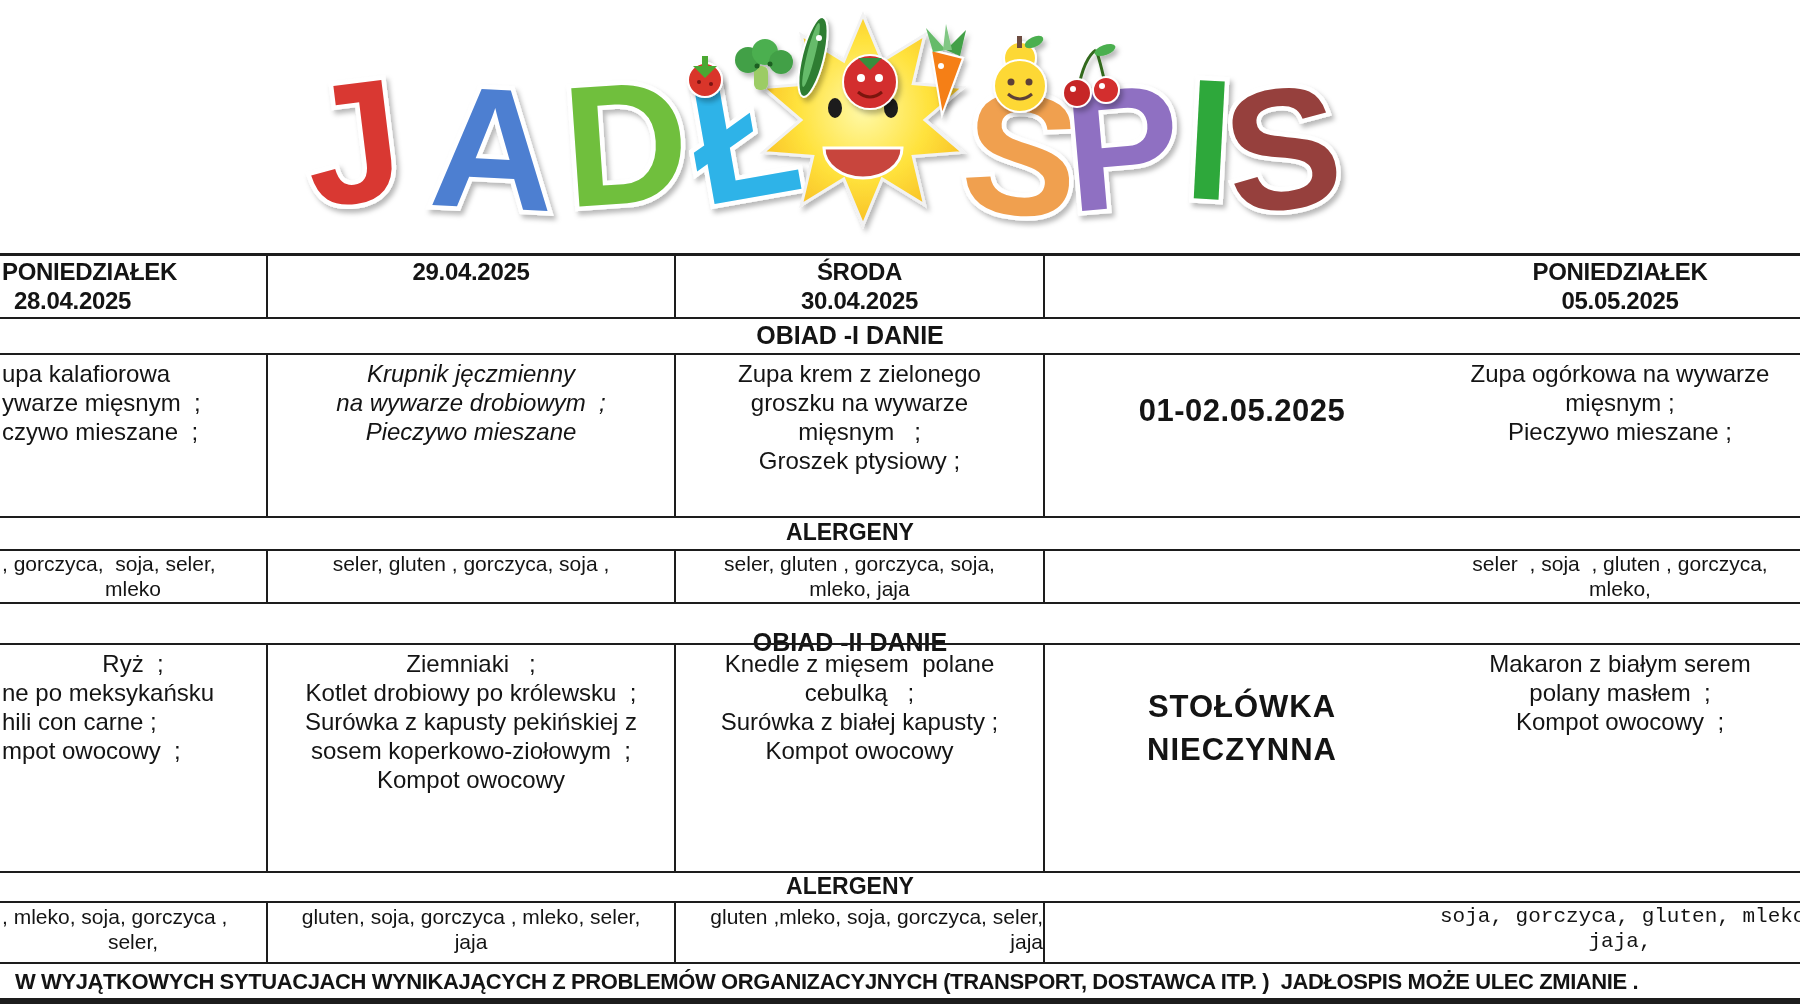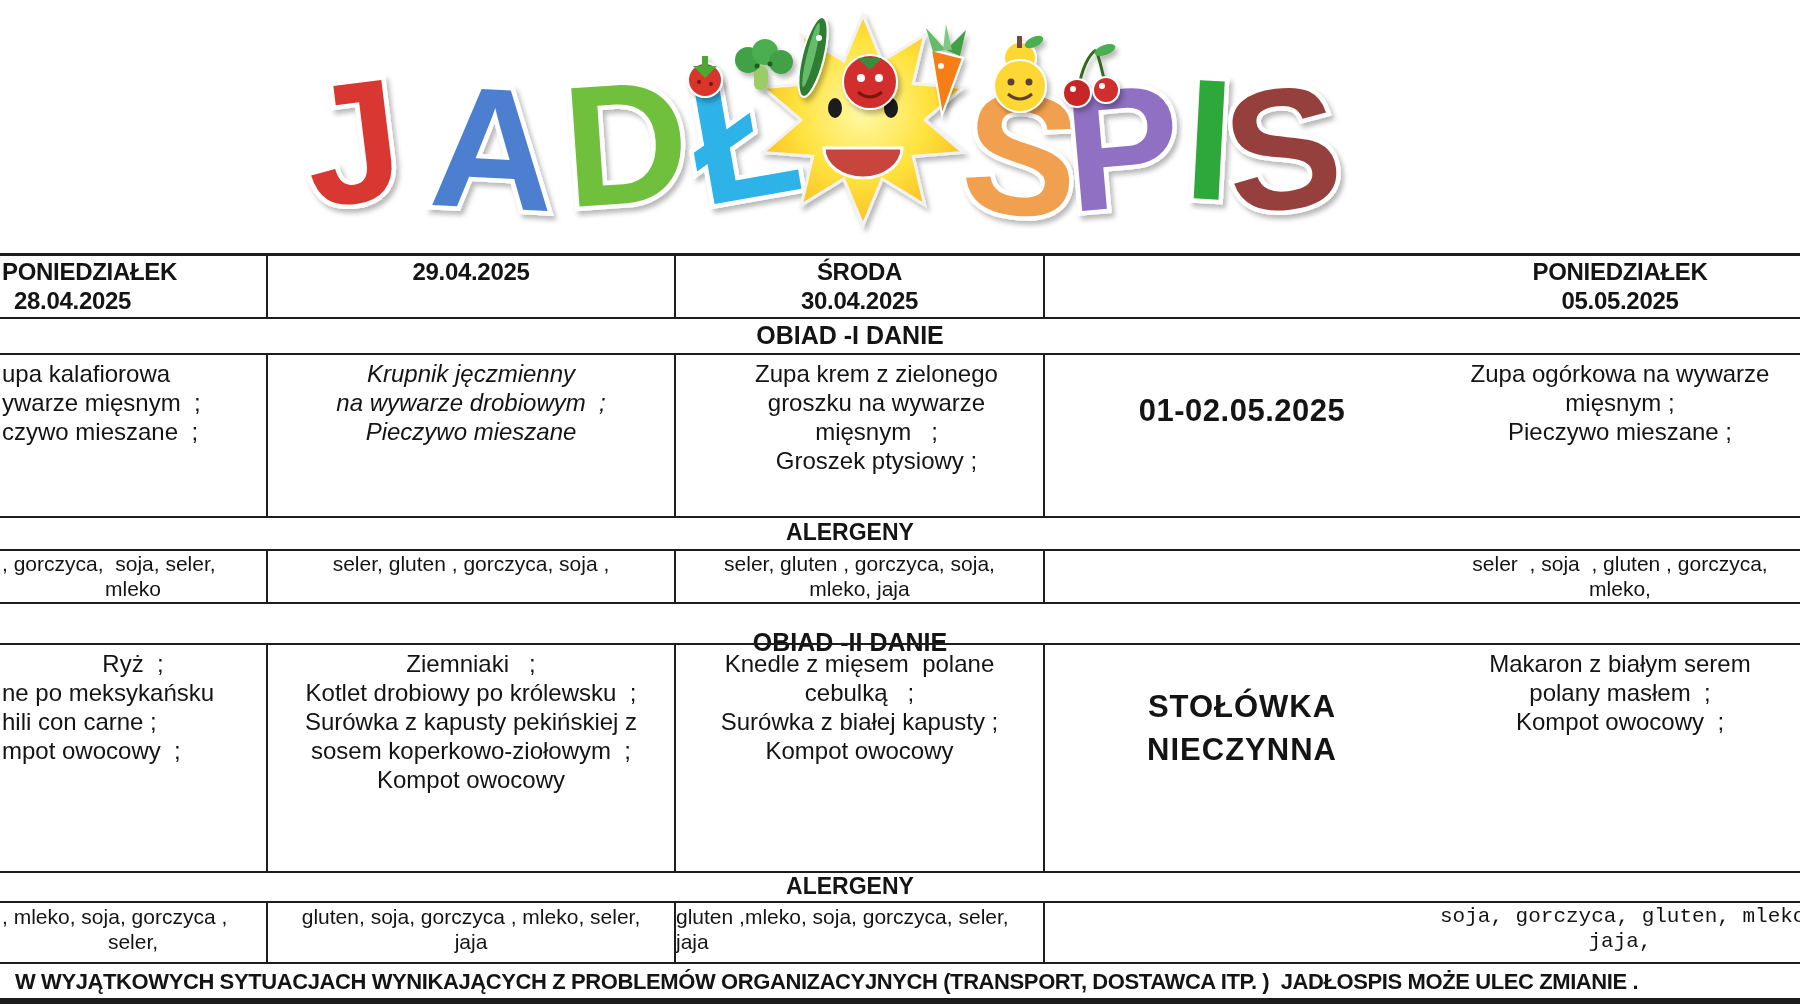--- a/index.html
+++ b/index.html
@@ -147,21 +147,21 @@
     <div class="cell body-txt" style="left:0;top:359px;width:266px;height:155px;">
       <div class="line cut">upa kalafiorowa</div>
       <div class="line cut">ywarze mięsnym  ;</div>
       <div class="line cut">czywo mieszane  ;</div>
     </div>
     <div class="cell body-txt" style="left:268px;top:359px;width:406px;height:155px;text-align:center;font-style:italic;">
         <div class="line">Krupnik jęczmienny</div>
         <div class="line">na wywarze drobiowym  ;</div>
         <div class="line">Pieczywo mieszane</div>
       </div>
-    <div class="cell body-txt" style="left:676px;top:359px;width:367px;height:155px;text-align:center;margin-left:17px;">
+    <div class="cell body-txt" style="left:676px;top:359px;width:367px;height:155px;text-align:center;">
         <div class="line">Zupa krem z zielonego</div>
         <div class="line">groszku na wywarze</div>
         <div class="line">mięsnym   ;</div>
         <div class="line">Groszek ptysiowy ;</div>
       </div>
     <div class="cell holiday-date" style="left:1044px;top:355px;width:396px;height:159px;">01-02.05.2025</div>
     <div class="cell body-txt" style="left:1440px;top:359px;width:360px;height:155px;text-align:center;">
         <div class="line">Zupa ogórkowa na wywarze</div>
         <div class="line">mięsnym ;</div>
         <div class="line">Pieczywo mieszane ;</div>
@@ -219,21 +219,21 @@
     <div class="cell band small" style="left:0;top:873px;width:1700px;height:26px;">ALERGENY</div>
 
     <div class="cell alg" style="left:0;top:904px;width:266px;height:56px;">
       <div class="line cut">, mleko, soja, gorczyca ,</div>
       <div class="line ctr">seler,</div>
     </div>
     <div class="cell alg" style="left:268px;top:904px;width:406px;height:56px;text-align:center;">
         <div class="line">gluten, soja, gorczyca , mleko, seler,</div>
         <div class="line">jaja</div>
       </div>
-    <div class="cell alg" style="left:676px;top:904px;width:367px;height:56px;text-align:left;">
+    <div class="cell alg" style="left:676px;top:904px;width:367px;height:56px;text-align:right;">
         <div class="line">gluten ,mleko, soja, gorczyca, seler,</div>
         <div class="line">jaja</div>
       </div>
     <div class="cell alg" style="left:1440px;top:904px;width:360px;height:56px;text-align:center;font-family:Liberation Mono, monospace;">
         <div class="line">soja, gorczyca, gluten, mleko,</div>
         <div class="line">jaja,</div>
       </div>
 
     <div class="cell note" style="left:0;top:964px;width:1800px;height:36px;">W WYJĄTKOWYCH SYTUACJACH WYNIKAJĄCYCH Z PROBLEMÓW ORGANIZACYJNYCH (TRANSPORT, DOSTAWCA ITP. )  JADŁOSPIS MOŻE ULEC ZMIANIE .</div>
 

